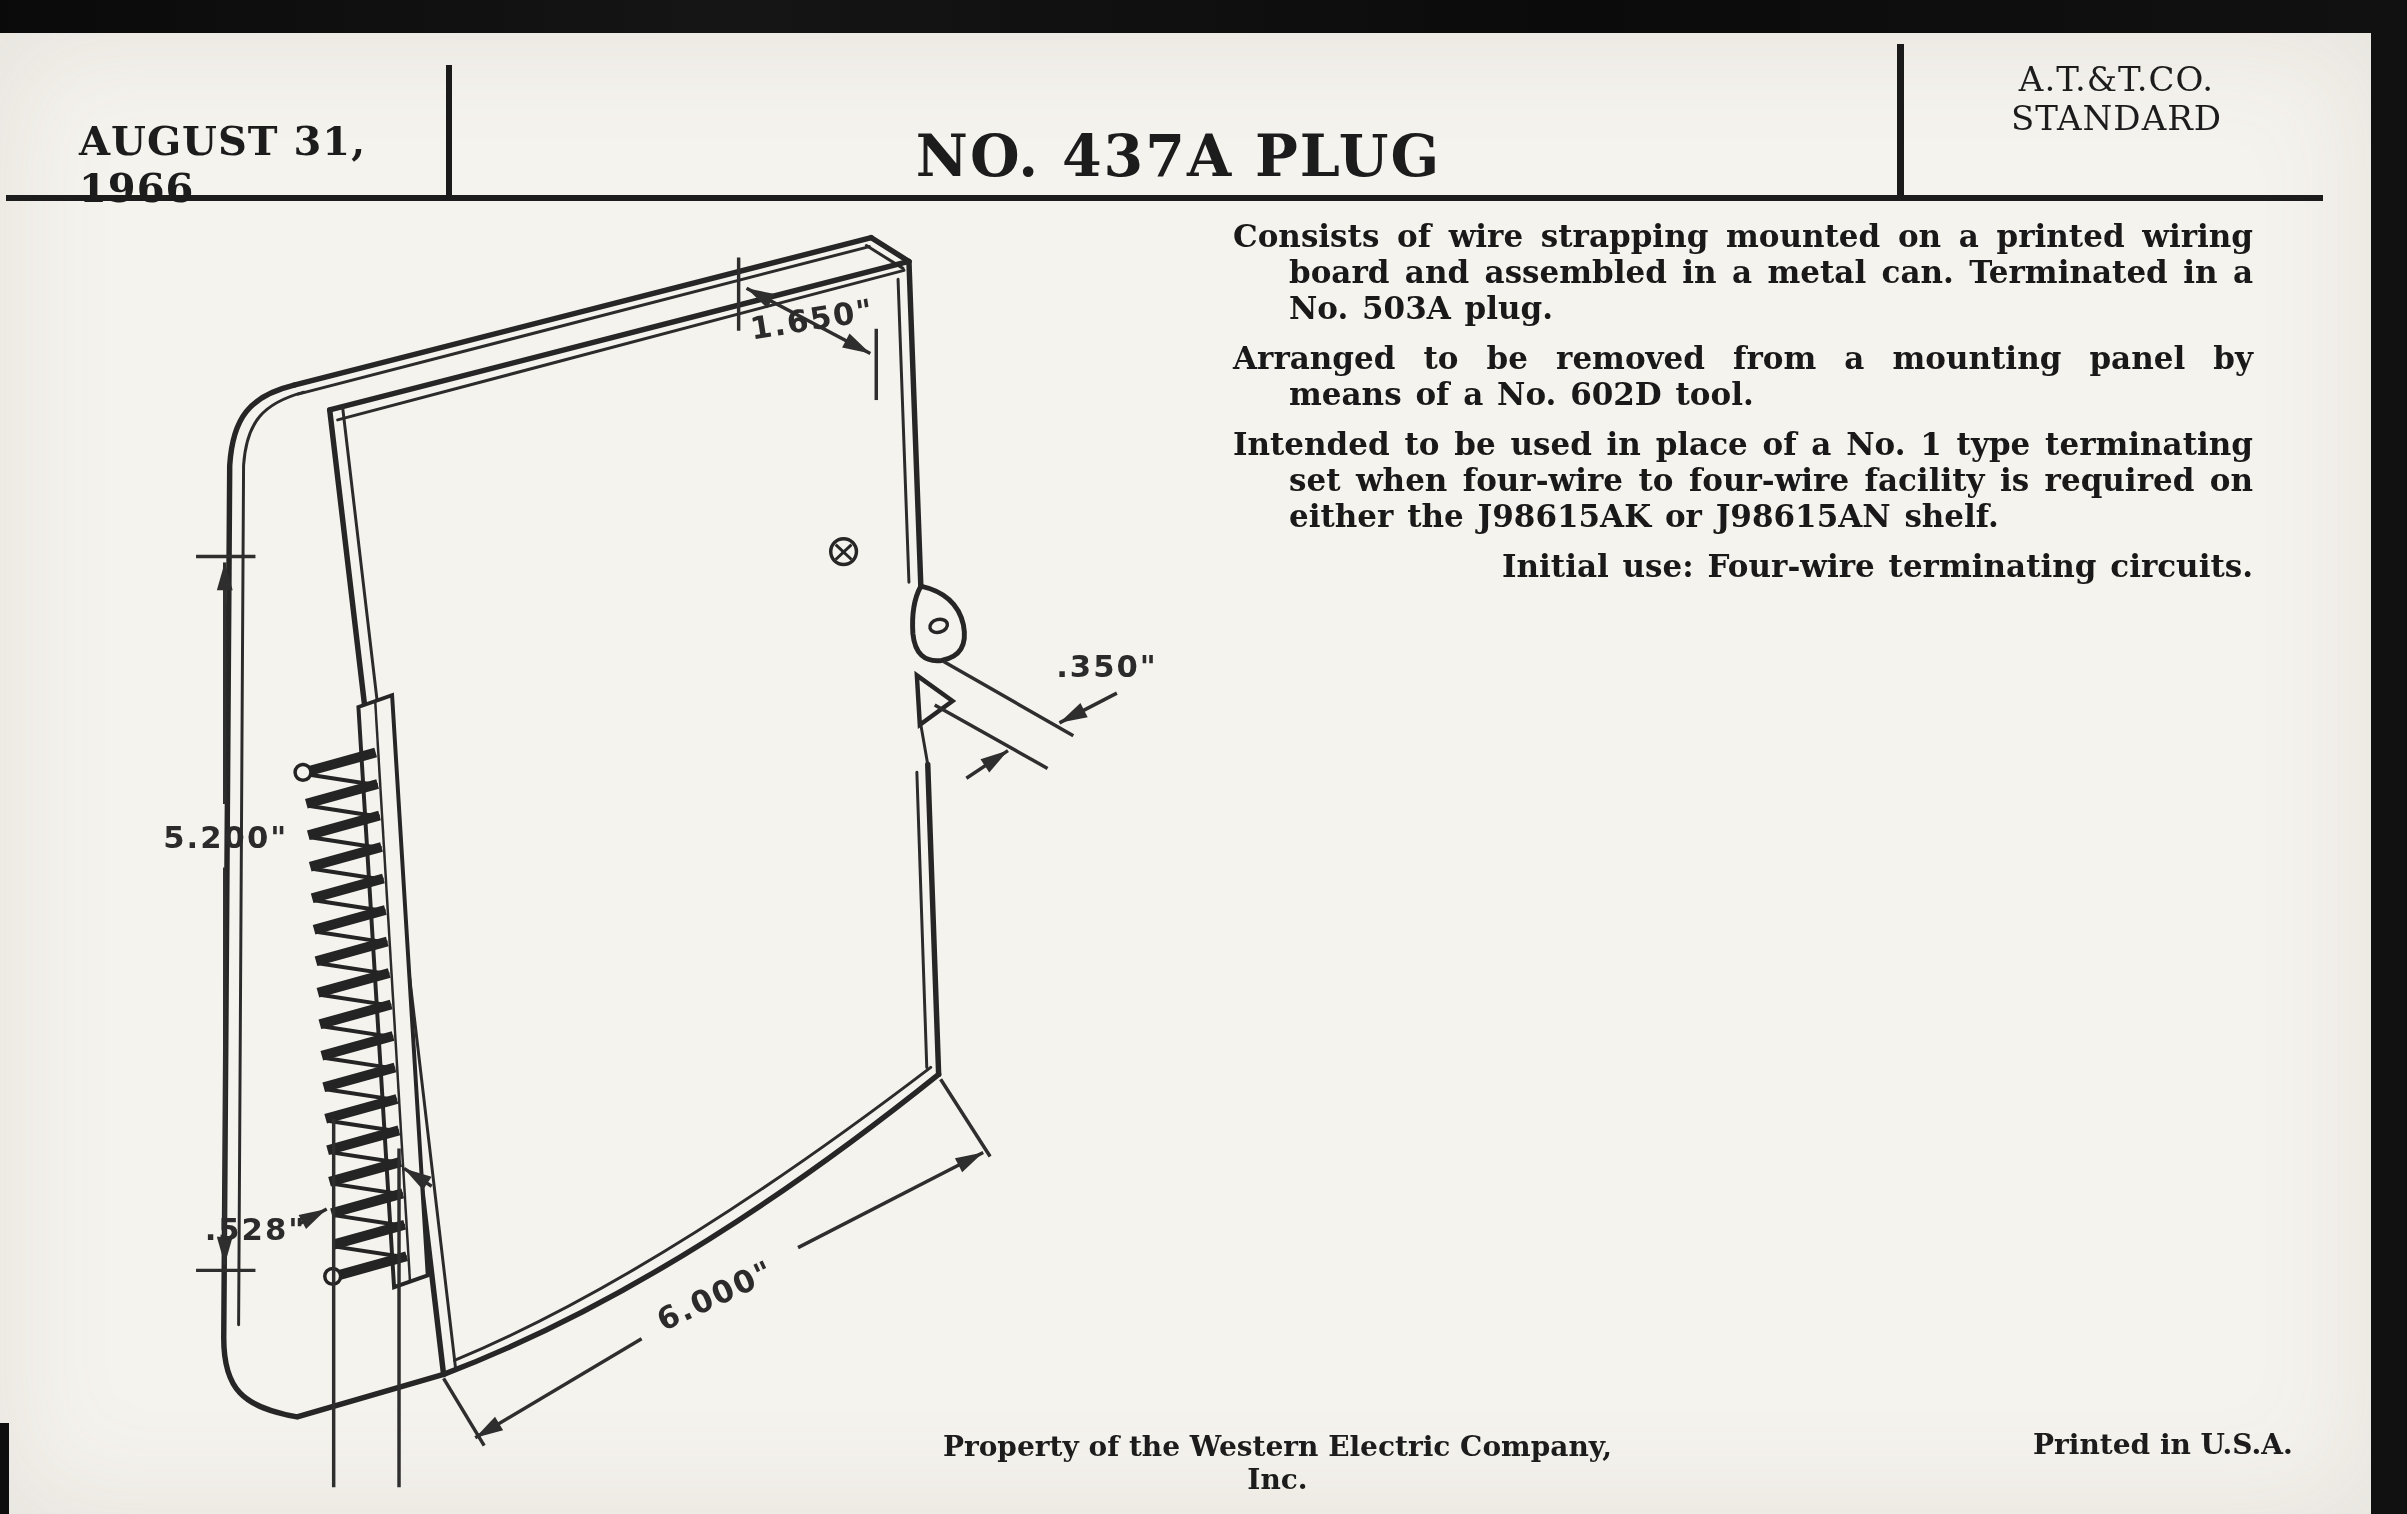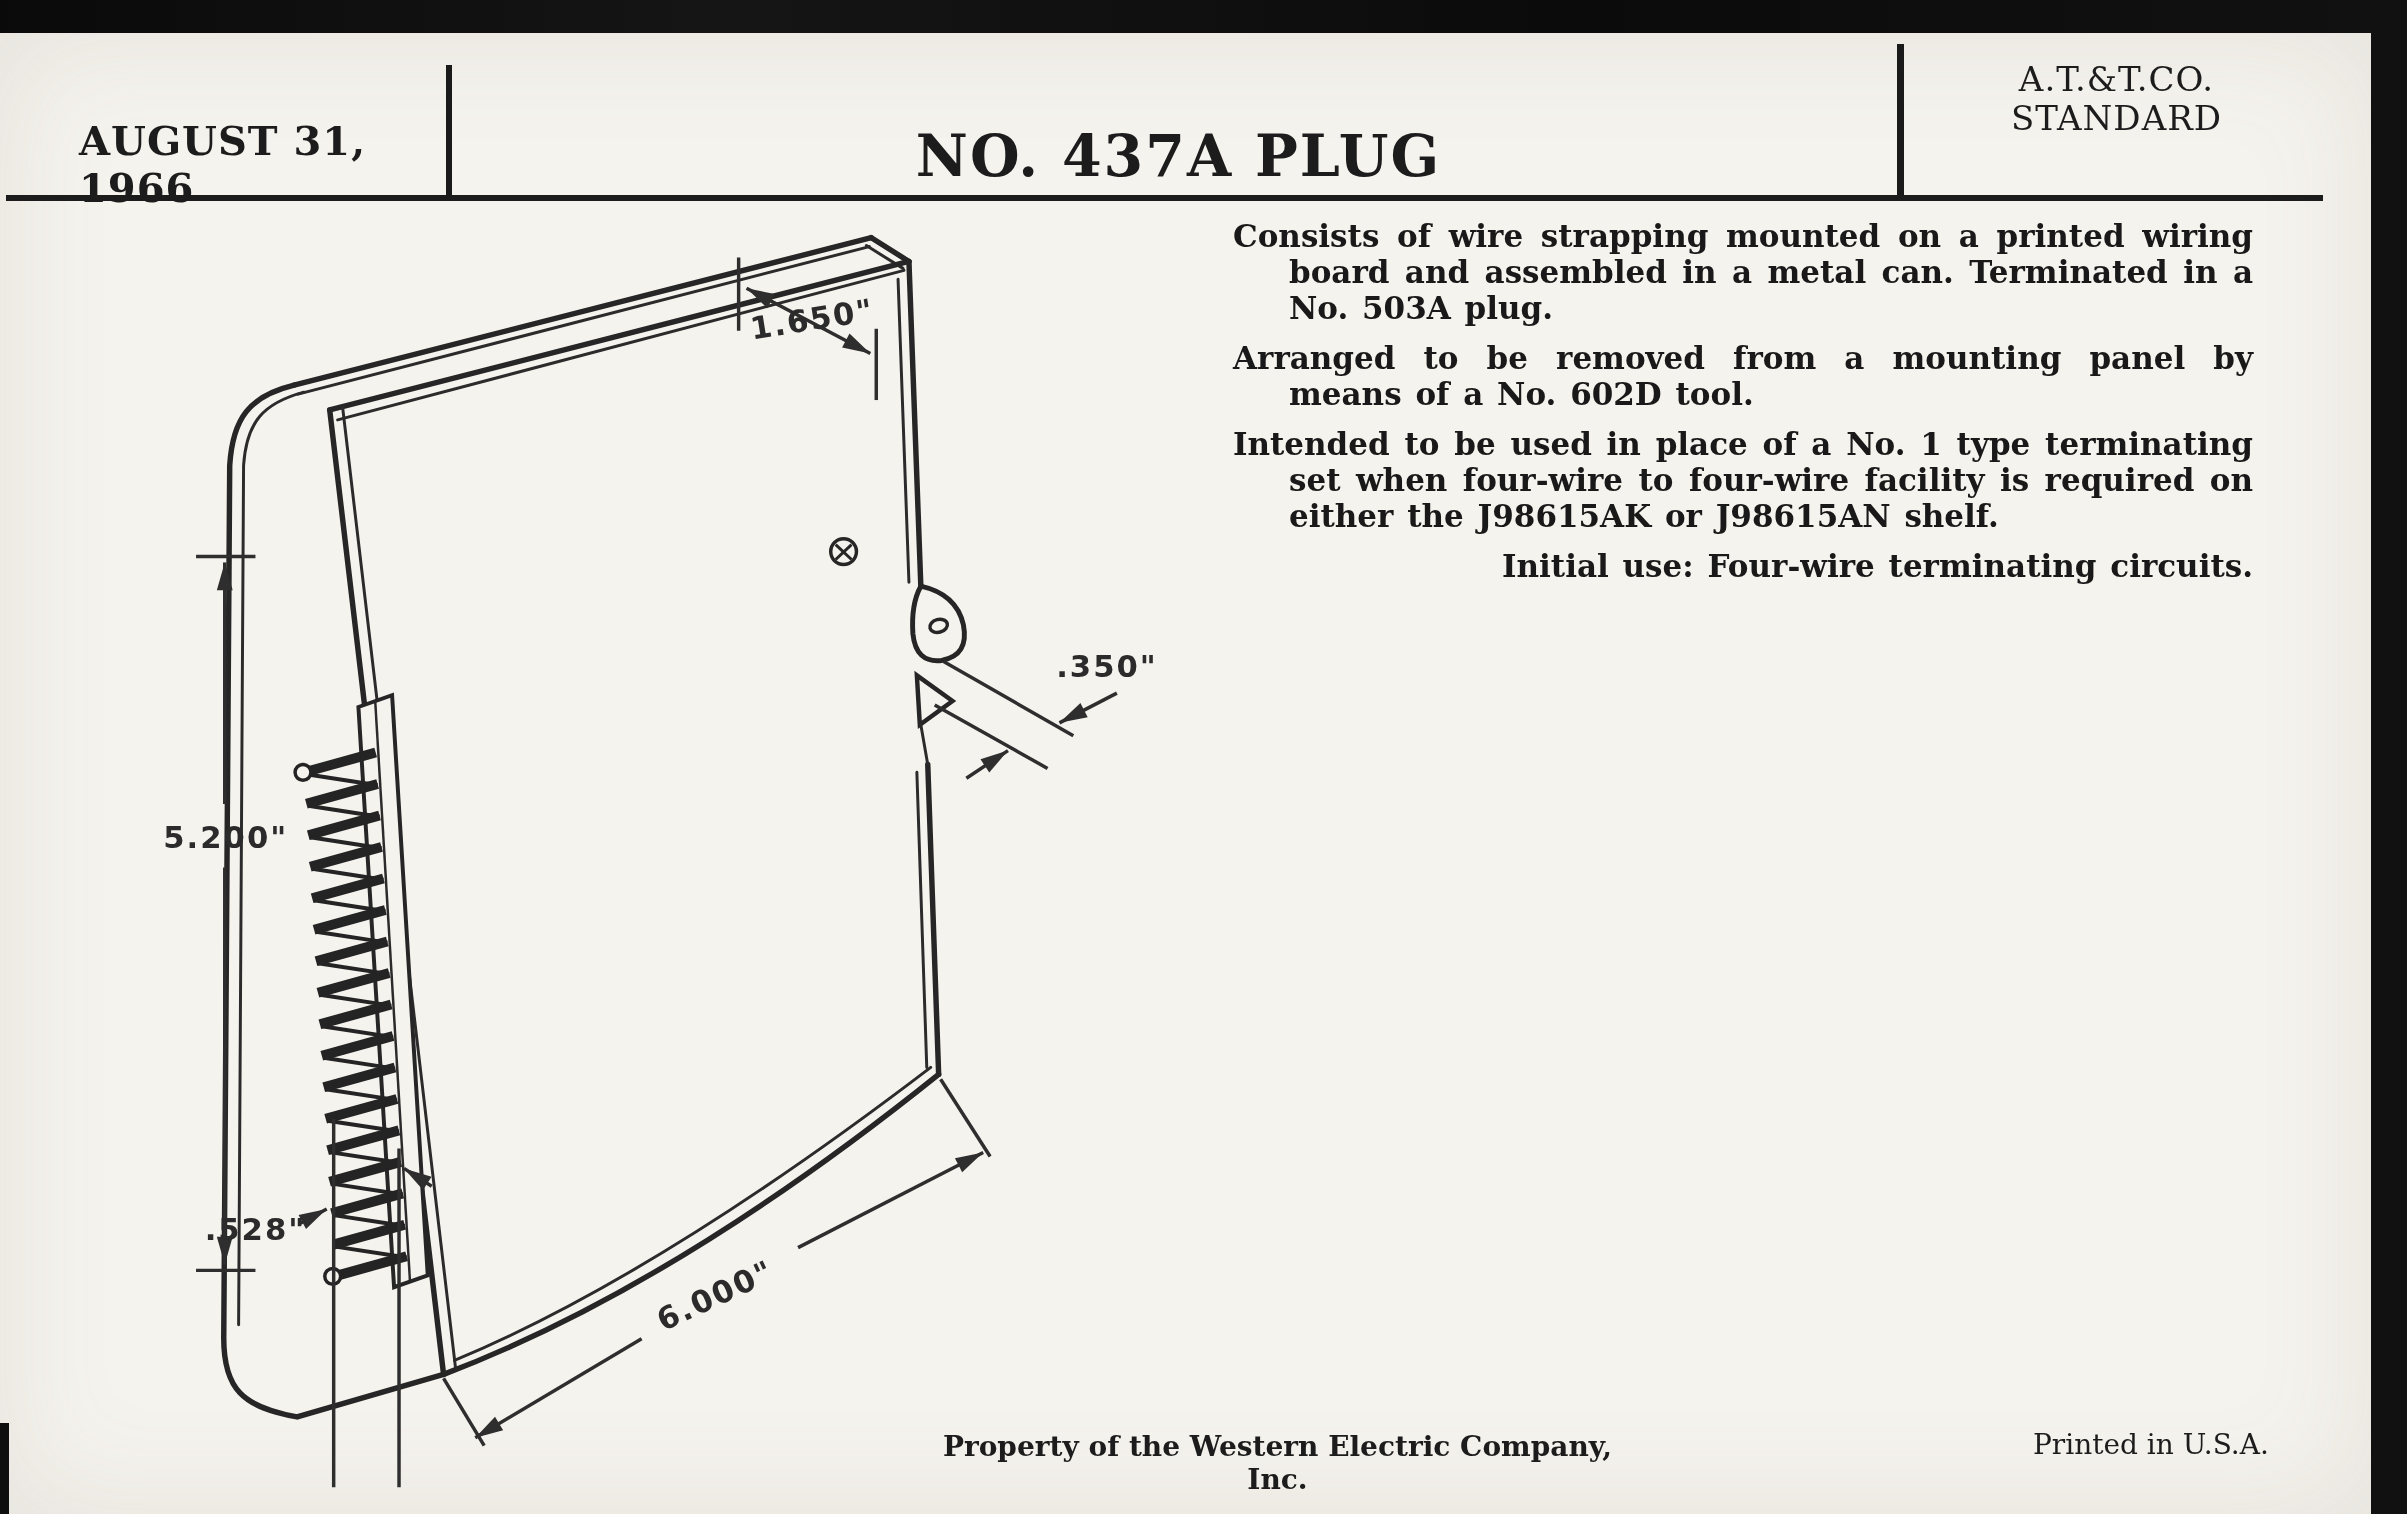--- a/index.html
+++ b/index.html
@@ -9,21 +9,21 @@
   .hdr-date{position:absolute;left:79px;top:117px;width:356px;font-size:40px;font-weight:700;letter-spacing:1px;}
   .v-div1{position:absolute;left:446px;top:65px;width:6px;height:134px;background:#1a1a1a;}
   .v-div2{position:absolute;left:1897px;top:44px;width:7px;height:155px;background:#1a1a1a;}
   .hdr-title{position:absolute;left:911px;top:91px;width:535px;text-align:center;font-size:57px;font-weight:700;letter-spacing:2px;margin-top:31px;}
   .hdr-org{position:absolute;left:1968px;top:60px;width:297px;text-align:center;font-size:34px;font-weight:400;line-height:39px;letter-spacing:1px;}
   .rule{position:absolute;left:6px;top:195px;width:2317px;height:6px;background:#1c1c1c;}
   .desc{position:absolute;left:1233px;top:218px;width:1036px;font-size:31px;font-weight:700;line-height:36px;word-spacing:3px;color:#191919;}
   .desc p{margin:0 16px 14px 0;padding-left:56px;text-indent:-56px;text-align:justify;}
   .desc p:last-child{text-align:right;}
   .foot-prop{position:absolute;left:921px;top:1430px;width:713px;text-align:center;font-size:28px;font-weight:700;}
-  .foot-printed{position:absolute;left:2033px;top:1428px;font-size:28px;font-weight:400;}
+  .foot-printed{position:absolute;left:2033px;top:1428px;font-size:28px;font-weight:700;}
   svg.draw{position:absolute;left:0;top:0;pointer-events:none;}
   .edge{stroke:#262626;stroke-width:5.5;fill:none;stroke-linecap:round;}
   .edge2{stroke:#2b2b2b;stroke-width:3;fill:none;stroke-linecap:round;}
   .dim{stroke:#2e2e2e;stroke-width:3.5;fill:none;}
   .pin{stroke:#242424;stroke-width:10;}
   .pinzz{stroke:#242424;stroke-width:4;}
   .dimlbl{font-family:"DejaVu Sans",sans-serif;font-weight:700;font-size:31px;letter-spacing:2px;fill:#2b2b2b;}
 </style>
 </head>
 <body>

